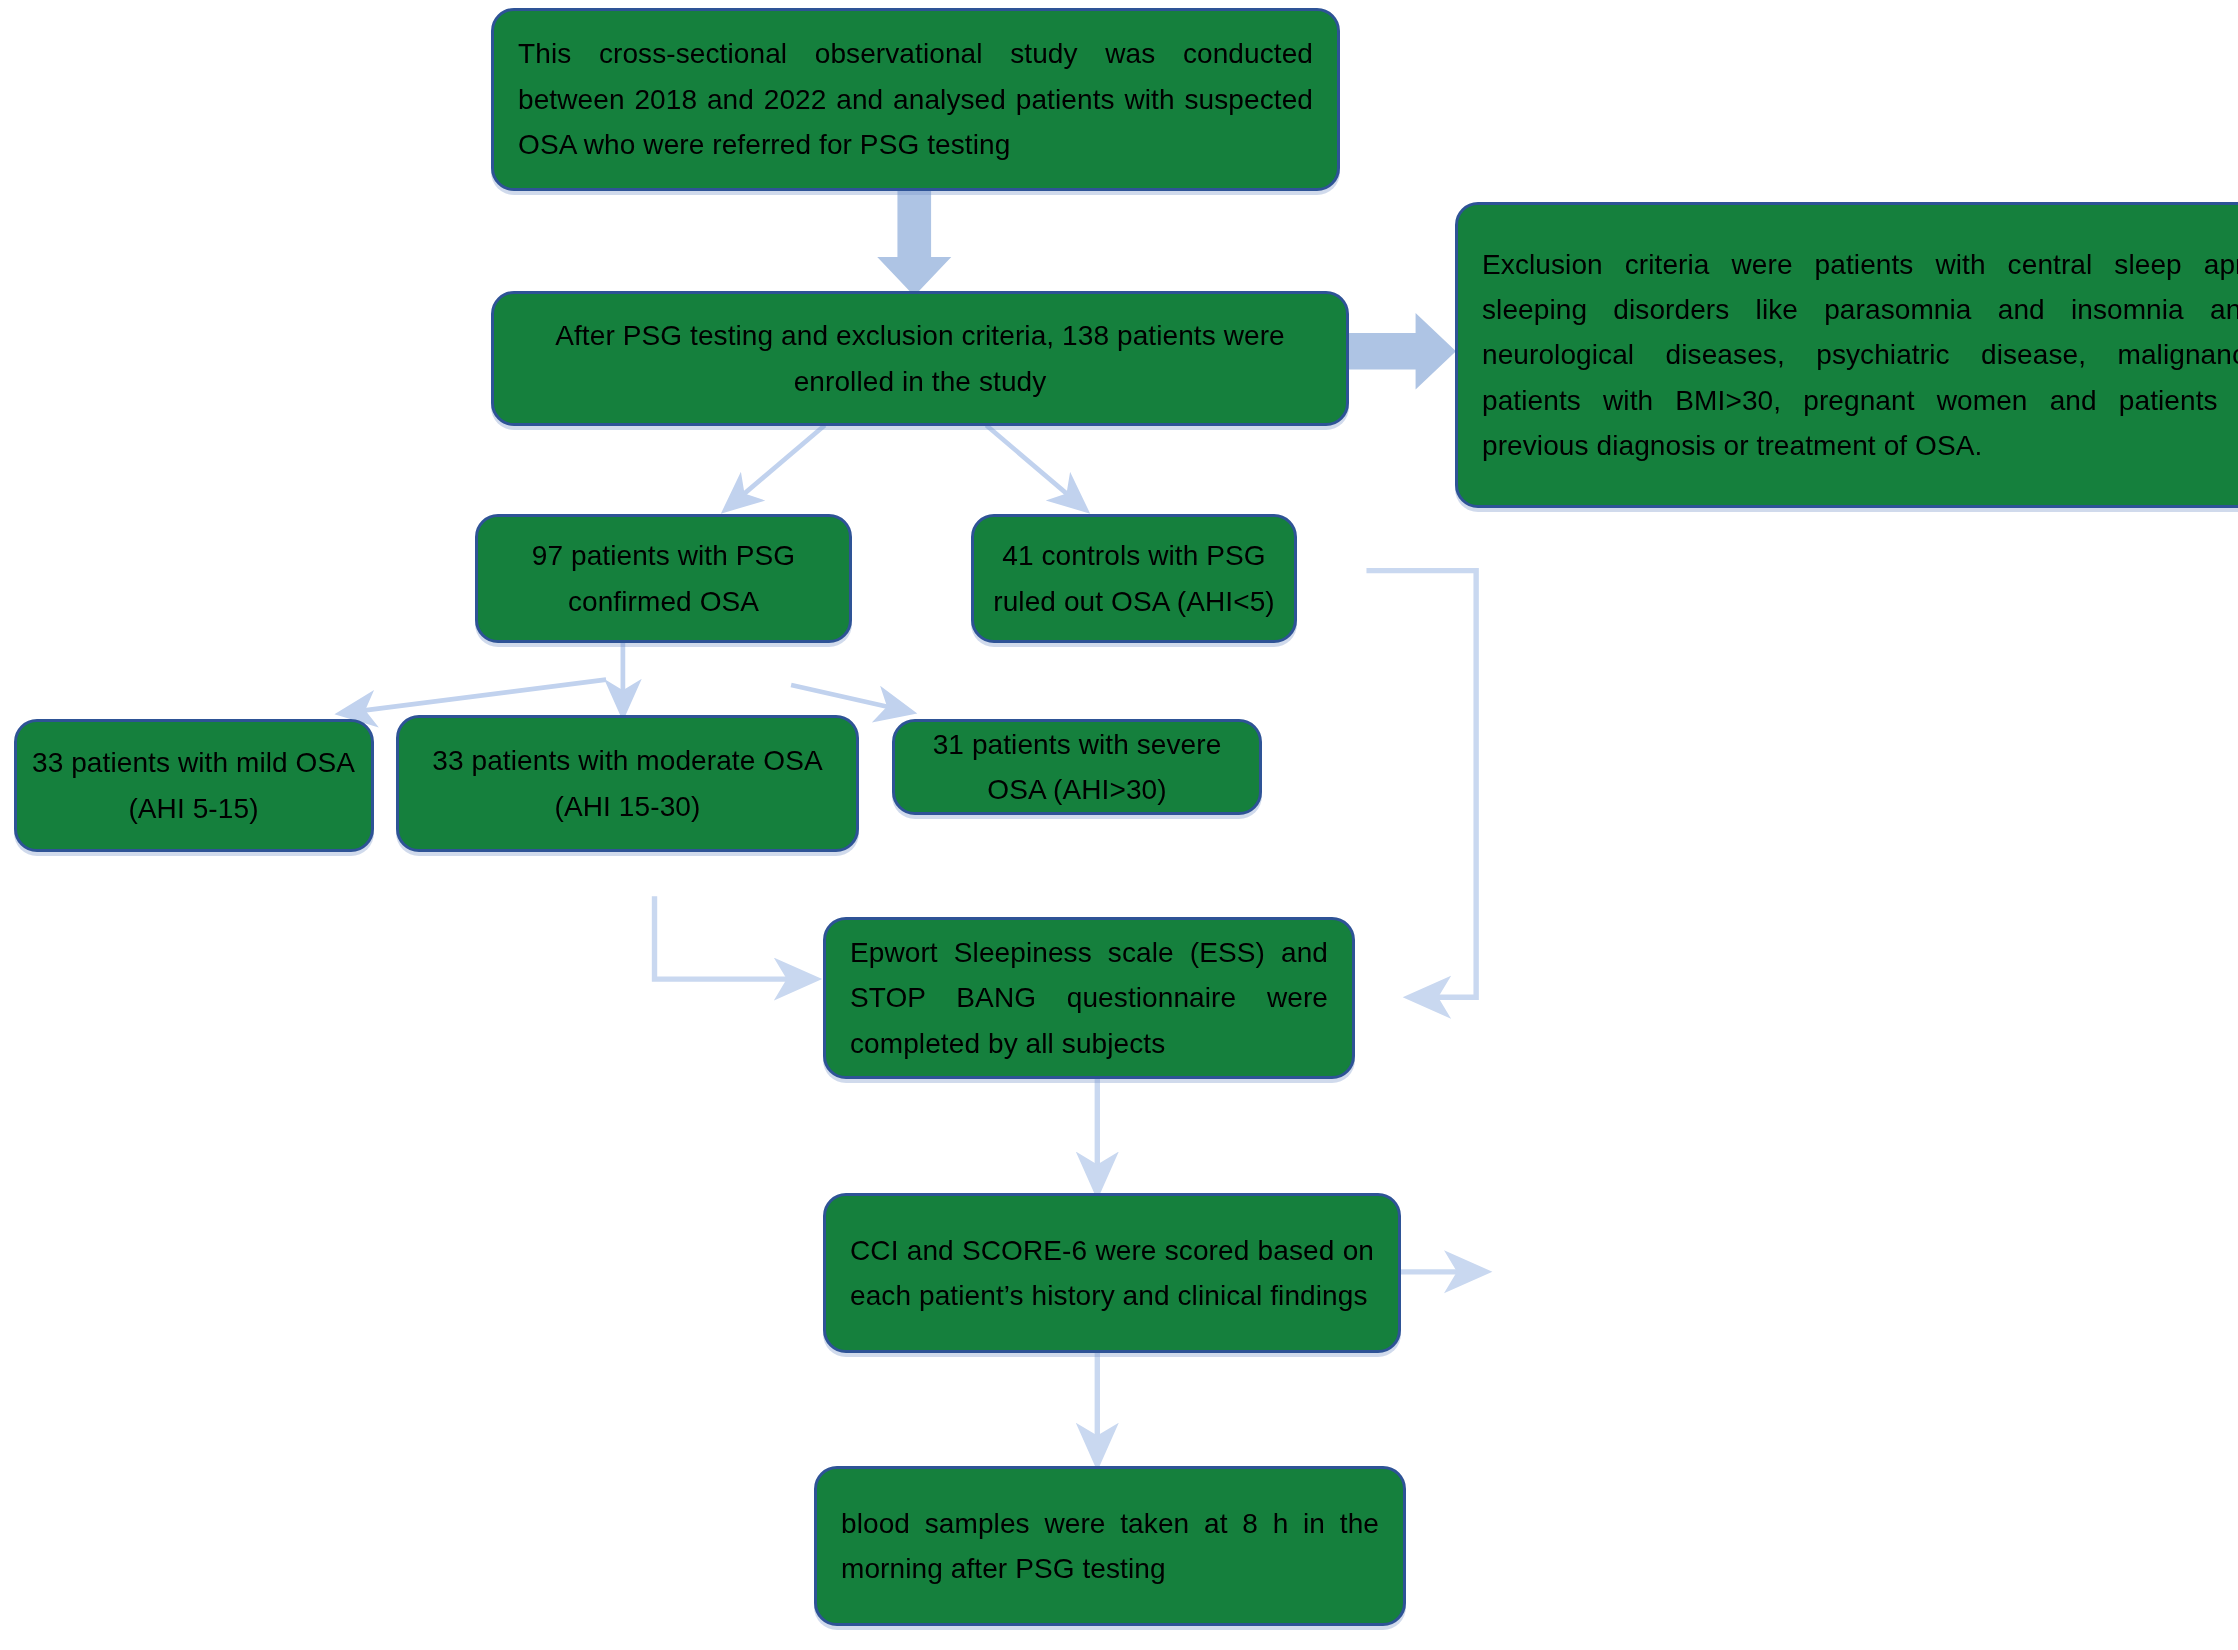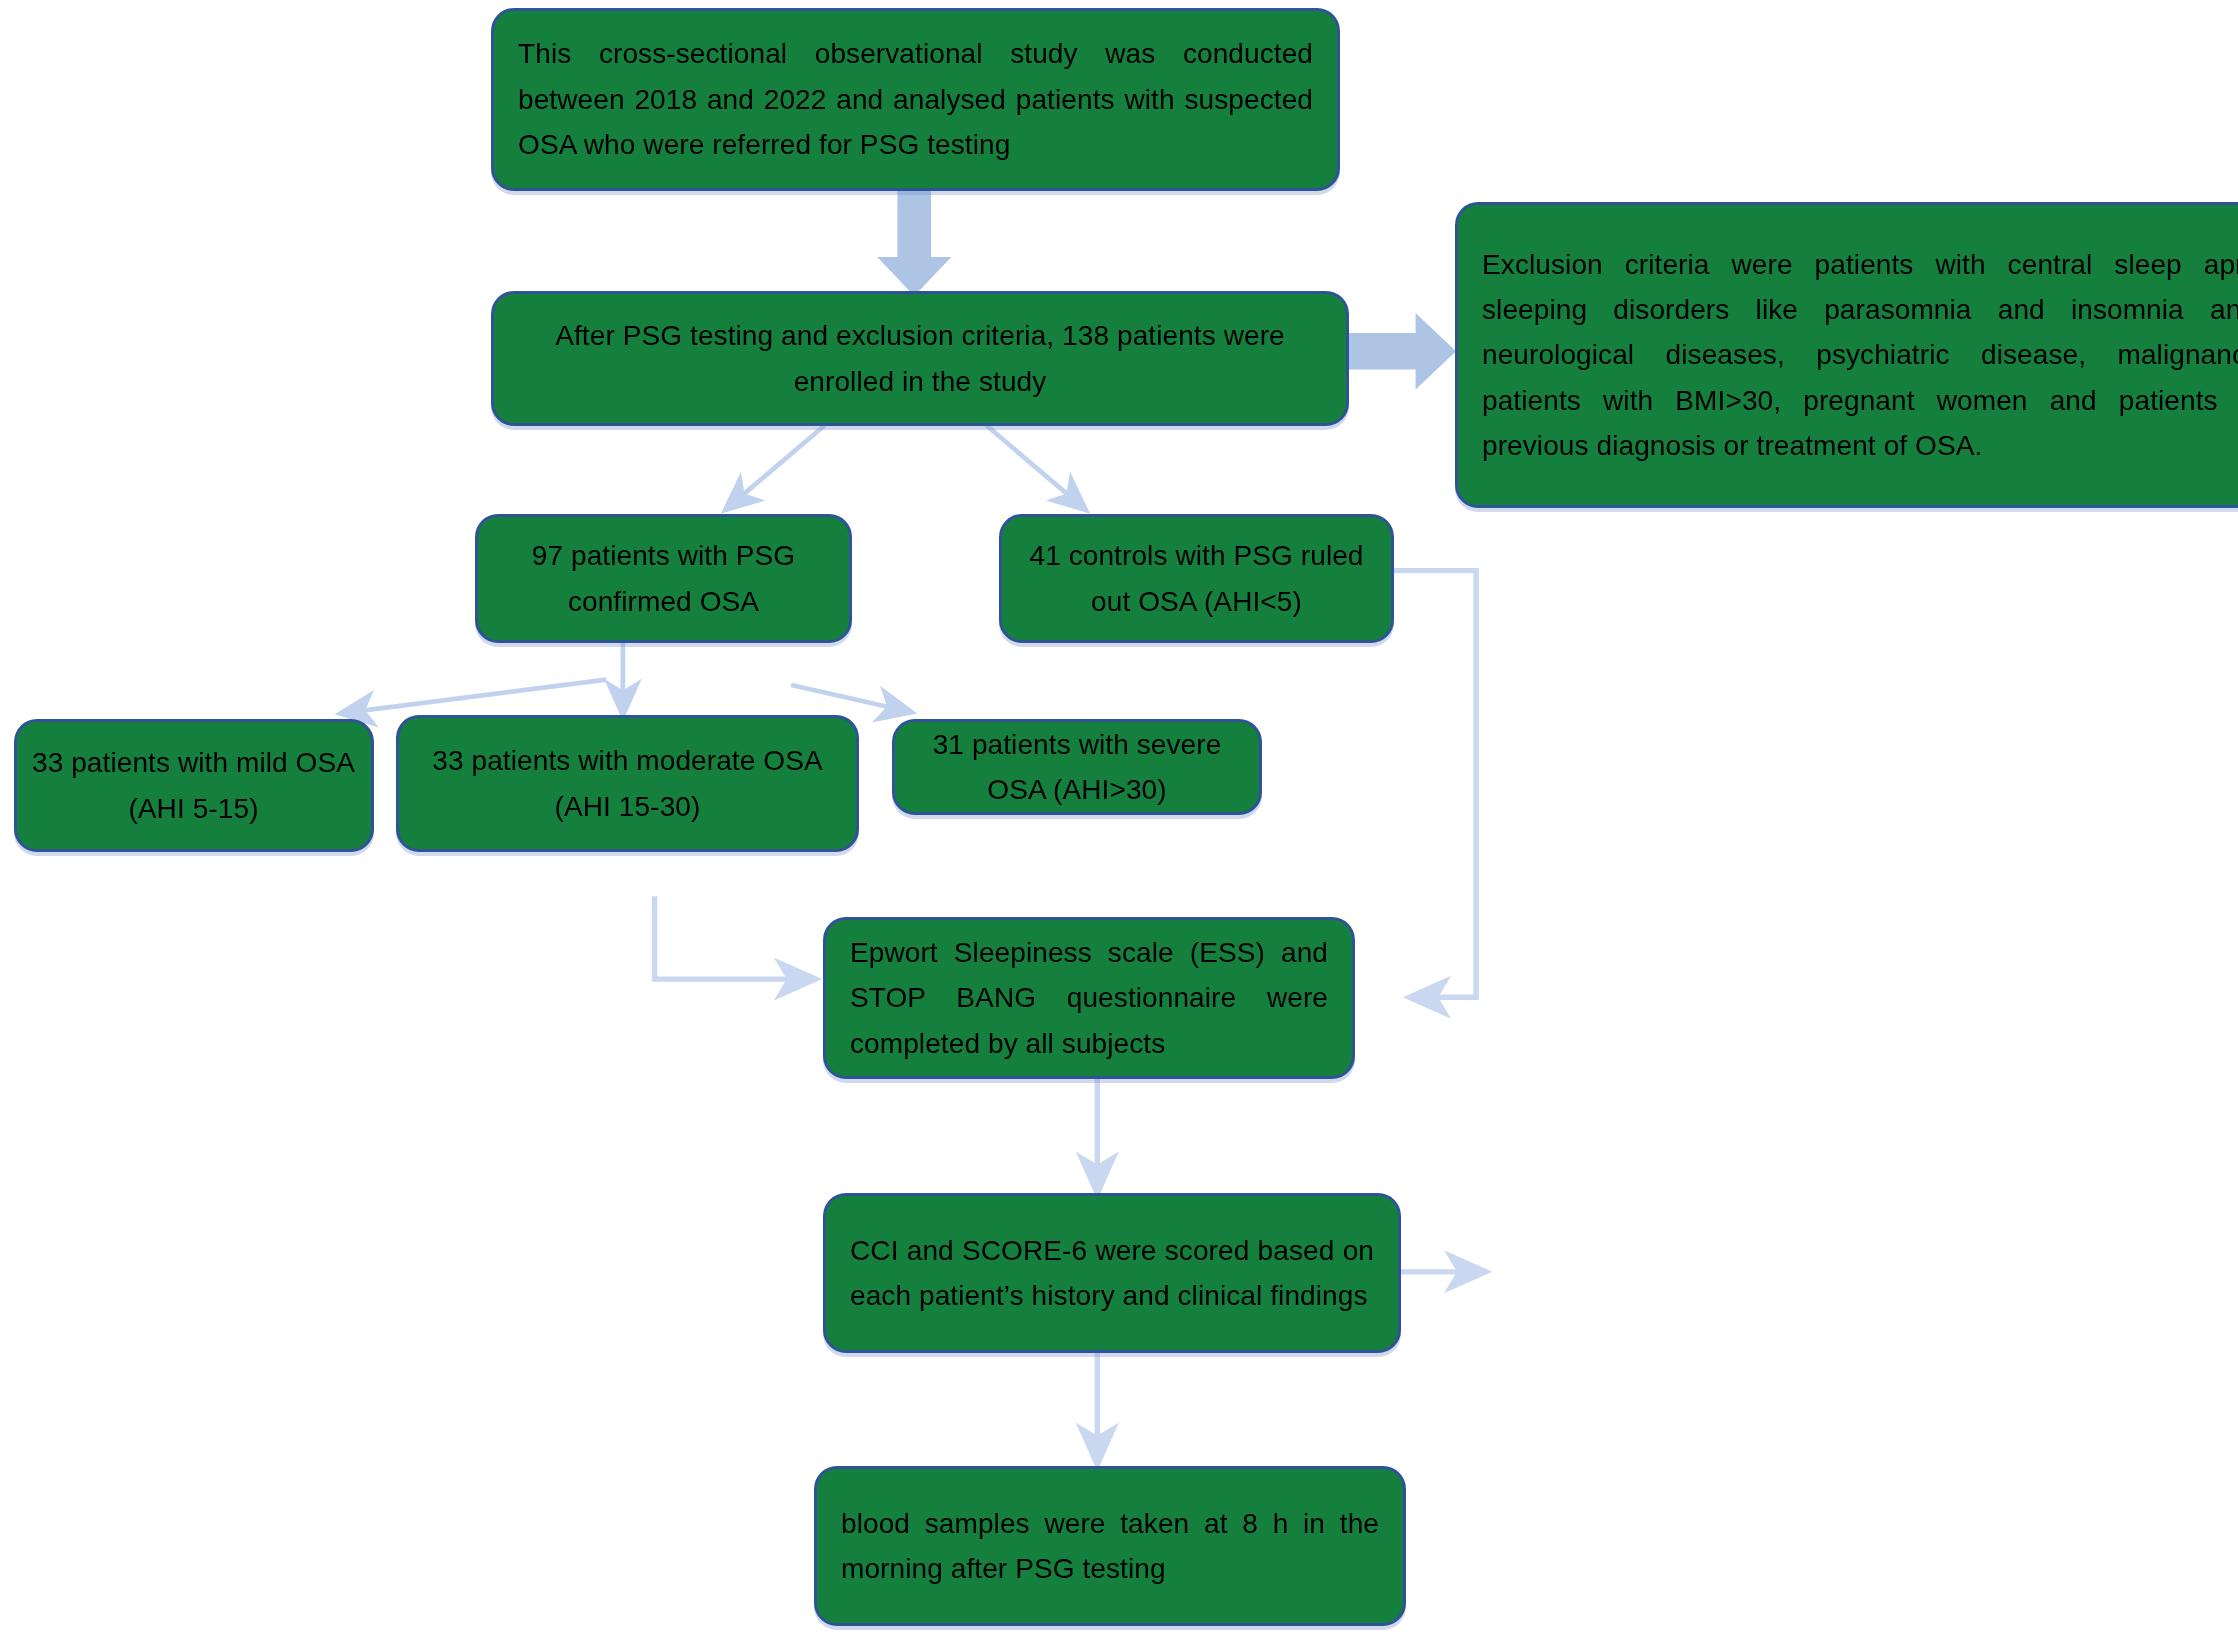--- a/index.html
+++ b/index.html
@@ -128,21 +128,21 @@
   </div>
 
   <div class="node just" style="left:1455px; top:202px; width:862px; height:306px;">
     <div class="txt">Exclusion criteria were patients with central sleep apnea, sleeping disorders like parasomnia and insomnia and/or neurological diseases, psychiatric disease, malignancies, patients with BMI&gt;30, pregnant women and patients with previous diagnosis or treatment of OSA.</div>
   </div>
 
   <div class="node ctr" style="left:475px; top:514px; width:377px; height:129px;">
     <div class="txt">97 patients with PSG confirmed OSA</div>
   </div>
 
-  <div class="node ctr" style="left:971px; top:514px; width:395px; height:129px;margin-left:28px;">
+  <div class="node ctr" style="left:971px; top:514px; width:326px; height:129px;">
     <div class="txt">41 controls with PSG ruled out OSA (AHI&lt;5)</div>
   </div>
 
   <div class="node ctr" style="left:13.5px; top:719px; width:360px; height:133px;">
     <div class="txt">33 patients with mild OSA (AHI 5-15)</div>
   </div>
 
   <div class="node ctr" style="left:396px; top:715px; width:463px; height:137px;">
     <div class="txt">33 patients with moderate OSA (AHI 15-30)</div>
   </div>

